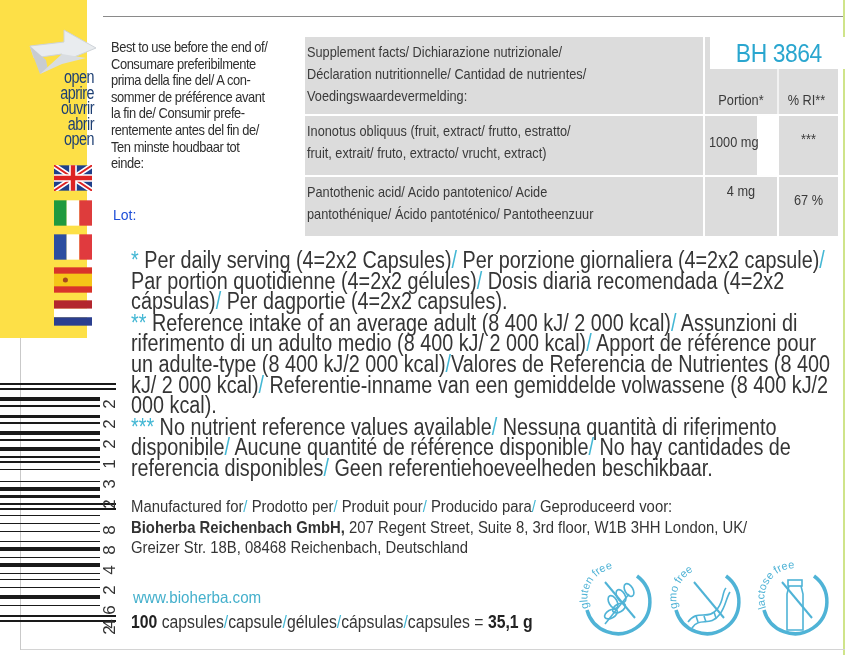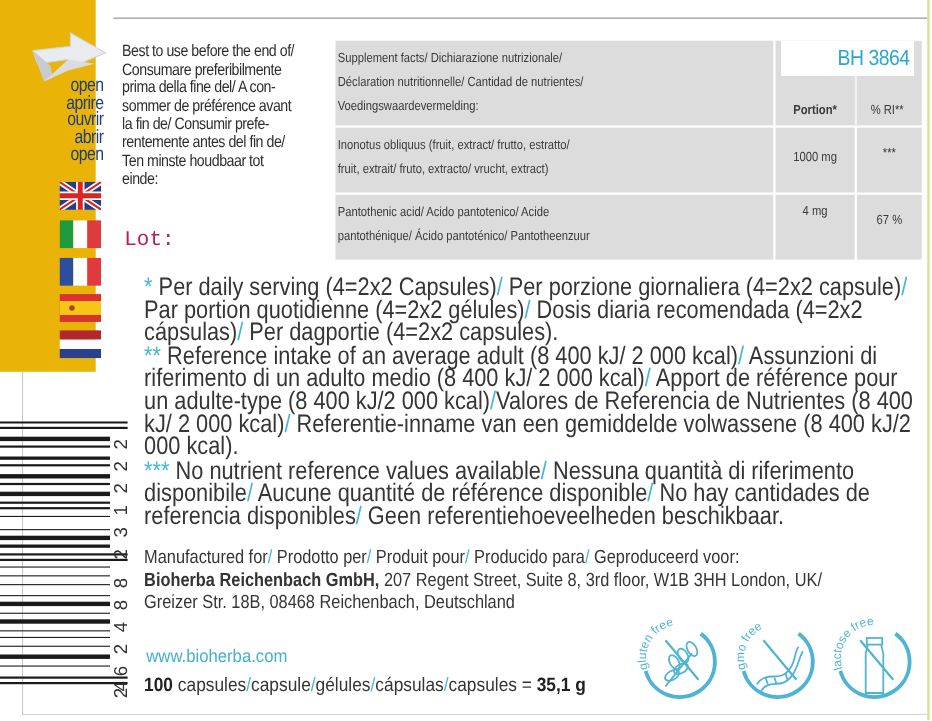--- a/index.html
+++ b/index.html
@@ -8,38 +8,38 @@
 
   .label { position: absolute; left: 0; top: 0; width: 847px; height: 655px; background: #fff; }
 
   
   .top-rule { position: absolute; left: 103px; top: 16px; width: 740px; height: 1px; background: #8a8a8a; }
   .right-rule { position: absolute; left: 843px; top: 0; width: 2px; height: 655px; background: #cfe48a; }
   .bottom-rule { position: absolute; left: 20px; top: 649px; width: 825px; height: 1px; background: #d4d4d4; }
   .left-rule { position: absolute; left: 20px; top: 338px; width: 1px; height: 312px; background: #c9c9c9; }
 
   
-  .sidebar { position: absolute; left: 0; top: 0; width: 87px; height: 338px; background: #eab308; }
+  .sidebar { position: absolute; left: 0; top: 0; width: 87px; height: 338px; background: #fde047; }
   .open-arrow { position: absolute; left: 26px; top: 24px; width: 72px; height: 56px; }
   .open-words { position: absolute; left: 30px; top: 70px; width: 64px; text-align: right;
     color: #1d3f73; font-family: "Liberation Sans", sans-serif; font-size: 17.5px; line-height: 15.5px; letter-spacing: -0.6px; transform: scaleX(0.82); transform-origin: right top; }
   .flag { position: absolute; left: 54px; width: 38px; height: 26px; overflow: hidden; }
   .flag svg { display: block; width: 100%; height: 100%; }
 
   
   .bb { position: absolute; left: 111px; top: 39px; width: 200px; font-size: 15px; line-height: 16.6px; color: #2e2e2e;
         letter-spacing: -0.5px; transform: scaleX(0.86); transform-origin: left top; width: 232px; }
-  .lot { position: absolute; left: 113px; top: 207px; font-size: 19px; color: #be185d; font-family: Liberation Mono, monospace; }
+  .lot { position: absolute; left: 113px; top: 207px; font-size: 14px; color: #1d4ed8; }
 
   
   .facts { position: absolute; left: 305px; top: 37px; width: 533px; }
-  .facts .cell { position: absolute; background: #dcdcdc; color: #3a3a3a; font-size: 12px; line-height: 22px; }
+  .facts .cell { position: absolute; background: #dcdcdc; color: #3a3a3a; font-size: 15px; line-height: 22px; }
   .facts .cell .txt { display: block; transform: scaleX(0.85); transform-origin: left top; white-space: nowrap; }
-  .bh-code { position: absolute; left: 405px; top: 0px; width: 121px; height: 32px; background: #ffffff; color: #2aa6cf;
-             font-size: 20px; line-height: 32px; text-align: right; letter-spacing: -0.5px; }
+  .bh-code { position: absolute; left: 405px; top: 0px; width: 137px; height: 32px; background: #ffffff; color: #2aa6cf;
+             font-size: 26px; line-height: 32px; text-align: center; letter-spacing: -0.5px; }
   .bh-code span { display: inline-block; transform: scaleX(0.88); }
   .center { text-align: center; }
   .center .txt { transform-origin: center top !important; }
 
   
   .notes { position: absolute; left: 131px; top: 250px; width: 708px; font-size: 23px; line-height: 20.6px; color: #353535; }
   .notes p { transform: scaleX(0.86); transform-origin: left top; width: 823px; }
   .star { color: #43b7d4; }
   .sl { color: #43b7d4; }
 
@@ -140,34 +140,34 @@
   <div class="lot">Lot:</div>
 
   <div class="facts">
 
     <div class="cell" style="left:0;top:0;width:398px;height:77px;padding:4px 0 0 2px;">
       <span class="txt">Supplement facts/ Dichiarazione nutrizionale/</span>
       <span class="txt">Déclaration nutritionnelle/ Cantidad de nutrientes/</span>
       <span class="txt">Voedingswaardevermelding:</span>
     </div>
     <div class="cell" style="left:400px;top:0;width:133px;height:77px;"></div>
-    <div class="cell center" style="left:400px;top:44px;width:72px;height:33px;padding-top:8px;background:transparent;font-weight:bold;">
+    <div class="cell center" style="left:400px;top:44px;width:72px;height:33px;padding-top:8px;background:transparent;">
       <span class="txt">Portion*</span>
     </div>
     <div style="position:absolute;left:472px;top:32px;width:2px;height:45px;background:#f2f2f2;"></div>
     <div class="cell center" style="left:474px;top:44px;width:55px;height:33px;padding-top:8px;background:transparent;">
       <span class="txt">% RI**</span>
     </div>
     <div class="bh-code"><span>BH 3864</span></div>
 
     <div class="cell" style="left:0;top:79px;width:398px;height:59px;padding:4px 13px 0 2px;">
       <span class="txt">Inonotus obliquus (fruit, extract/ frutto, estratto/</span>
       <span class="txt">fruit, extrait/ fruto, extracto/ vrucht, extract)</span>
     </div>
-    <div class="cell center" style="left:400px;top:79px;width:72px;height:59px;padding-top:15px;">
+    <div class="cell center" style="left:400px;top:79px;width:52px;height:59px;padding-top:15px;">
       <span class="txt">1000 mg</span>
     </div>
     <div class="cell center" style="left:474px;top:79px;width:59px;height:59px;padding-top:12px;">
       <span class="txt">***</span>
     </div>
 
     <div class="cell" style="left:0;top:140px;width:398px;height:59px;padding:4px 0 0 2px;">
       <span class="txt">Pantothenic acid/ Acido pantotenico/ Acide</span>
       <span class="txt">pantothénique/ Ácido pantoténico/ Pantotheenzuur</span>
     </div>

